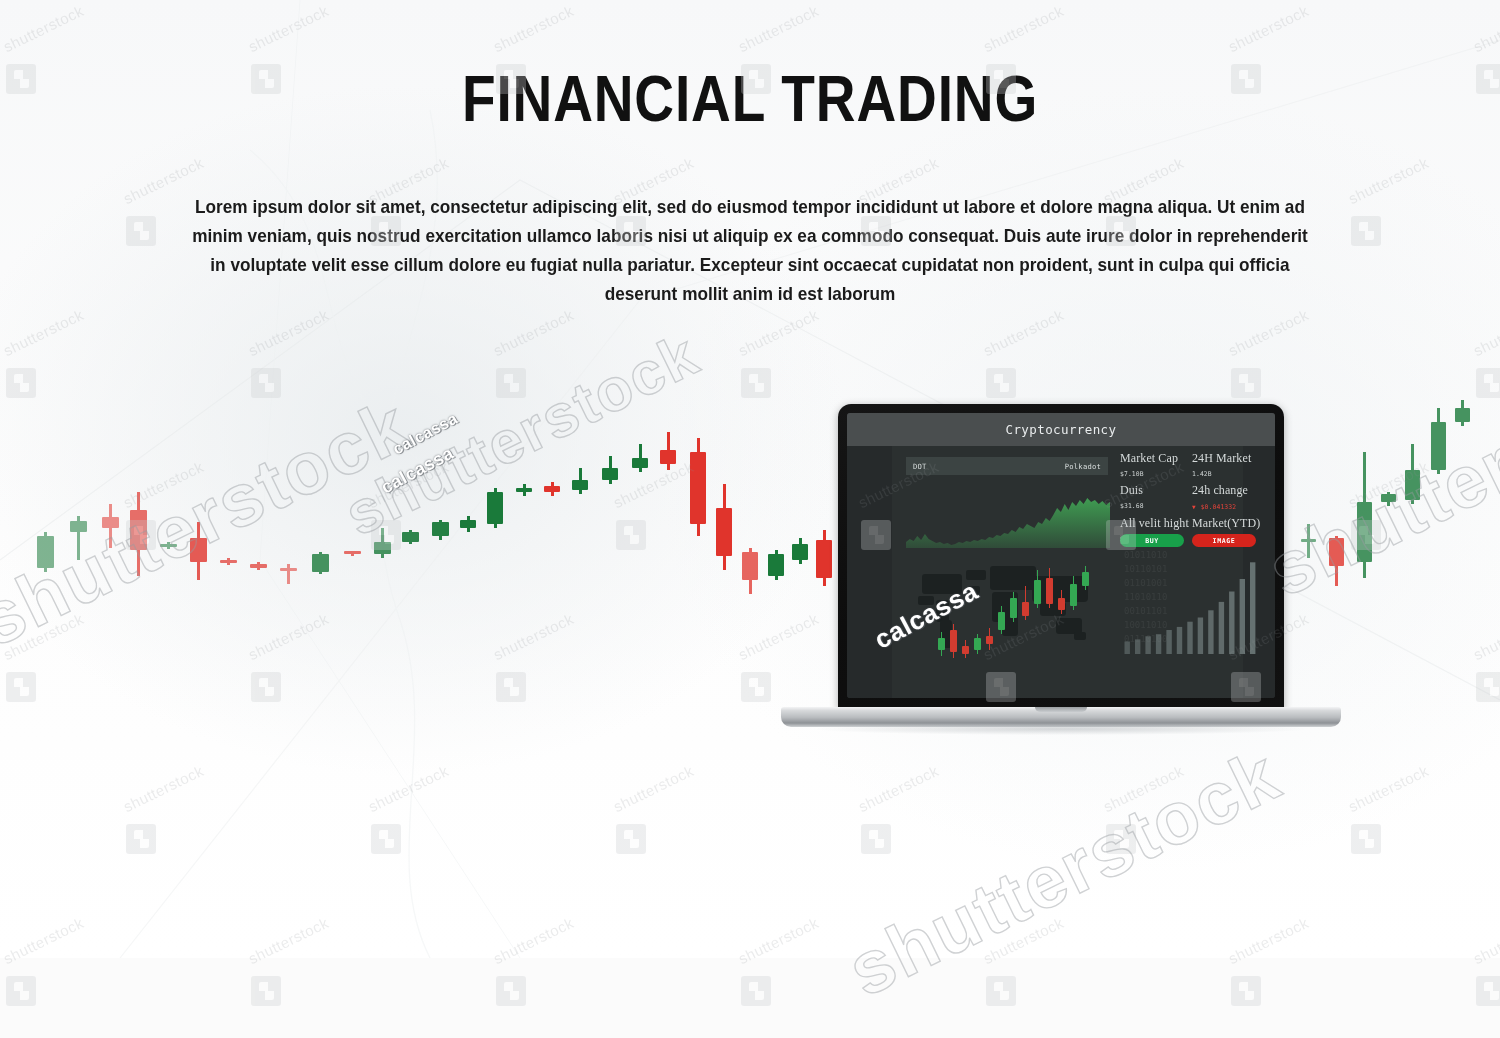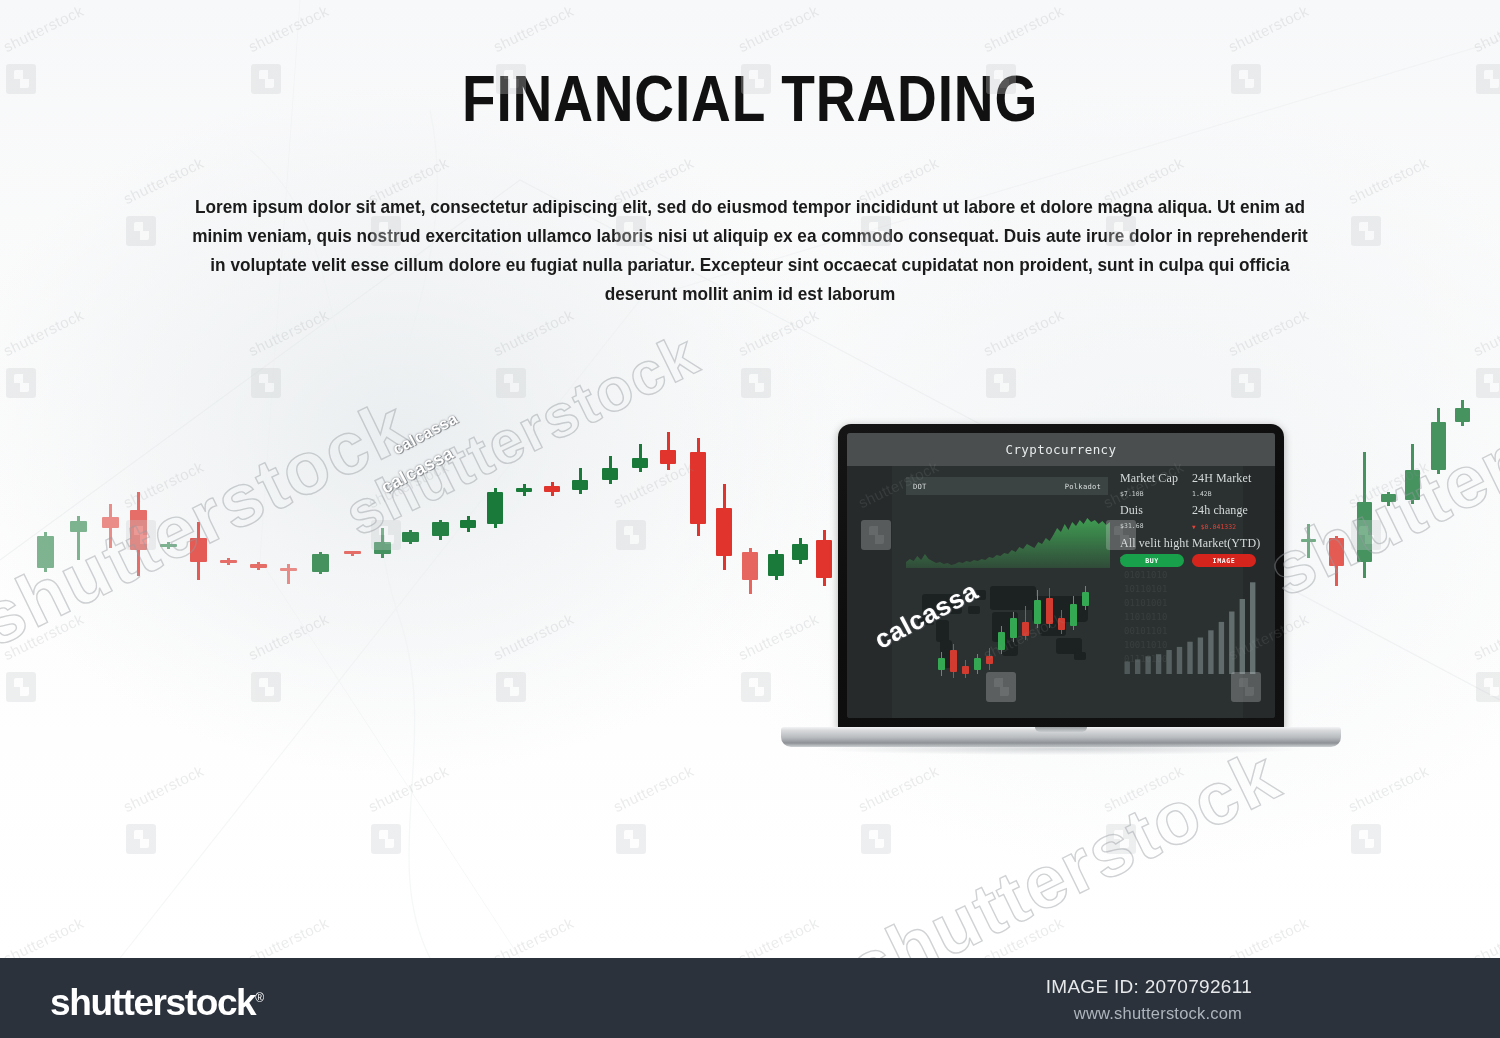--- a/index.html
+++ b/index.html
@@ -37,21 +37,21 @@
     transform:scaleX(.93); transform-origin:50% 50%;
   }
 
   
   .candles { position:absolute; left:0; top:300px; width:1500px; height:320px; }
   .candle { position:absolute; bottom:0; }
   .candle .wick { position:absolute; left:50%; width:3px; margin-left:-1.5px; }
   .candle .body { position:absolute; left:0; width:100%; border-radius:1px; }
 
   
-  .laptop { position:absolute; left:781px; top:424px; width:560px; height:345px; }
+  .laptop { position:absolute; left:781px; top:404px; width:560px; height:345px; }
   .lid {
     position:absolute; left:57px; top:0; width:446px; height:307px;
     background:linear-gradient(160deg,#151515 0%, #0d0d0d 48%, #111 100%);
     border-radius:13px 13px 4px 4px;
     box-shadow:0 2px 9px rgba(0,0,0,.30);
     padding:9px 9px 13px 9px;
   }
   .screen {
     width:100%; height:100%;
     background:#2b2f30; border-radius:3px; overflow:hidden; position:relative;
@@ -588,21 +588,14 @@
 
   <div class="wm-big" style="left:830px; top:830px;">shutterstock</div>
   <div class="wm-big" style="left:-40px; top:480px;">shutterstock</div>
   <div class="wm-big" style="left:1250px; top:430px;">shutterstock</div>
   <div class="wm-big" style="left:330px; top:400px; font-size:60px;">shutterstock</div>
 
   <div class="wm-calcassa" style="left:870px; top:600px;">calcassa</div>
   <div class="wm-calcassa" style="left:378px; top:460px; font-size:18px;">calcassa</div>
   <div class="wm-calcassa" style="left:390px; top:425px; font-size:16px;">calcassa</div>
 
-  <div class="footer">
-    <div class="ss-logo">
-      <span>shutterstock</span><span class="reg">®</span>
-    </div>
-    <div class="img-id">IMAGE ID: 2070792611</div>
-    <div class="site">www.shutterstock.com</div>
-  </div>
 
 </div>
 
 </body></html>

